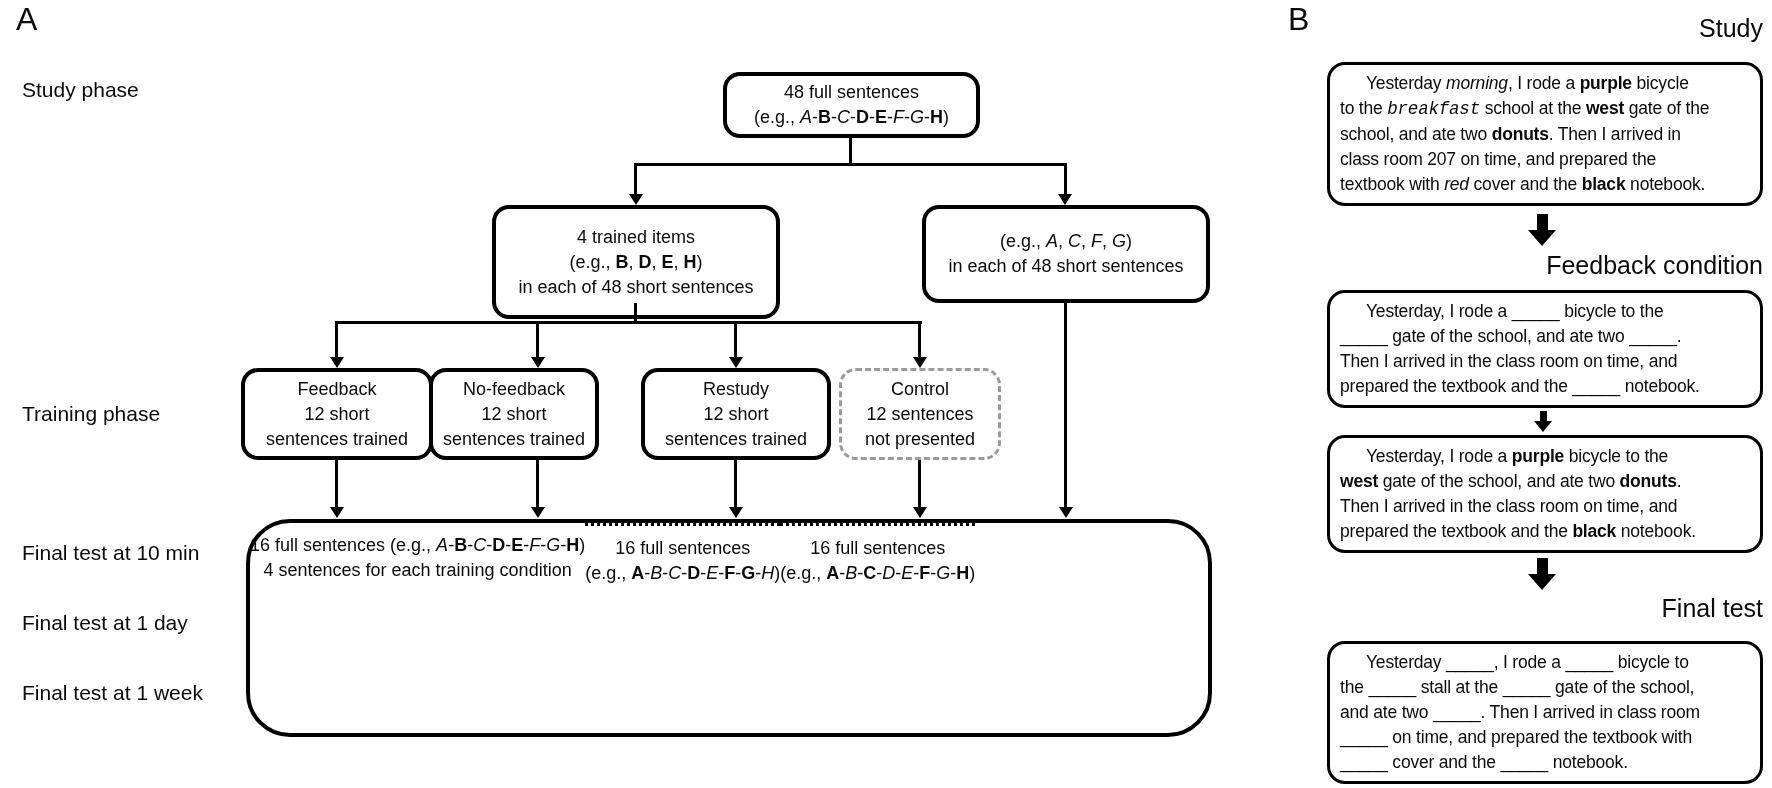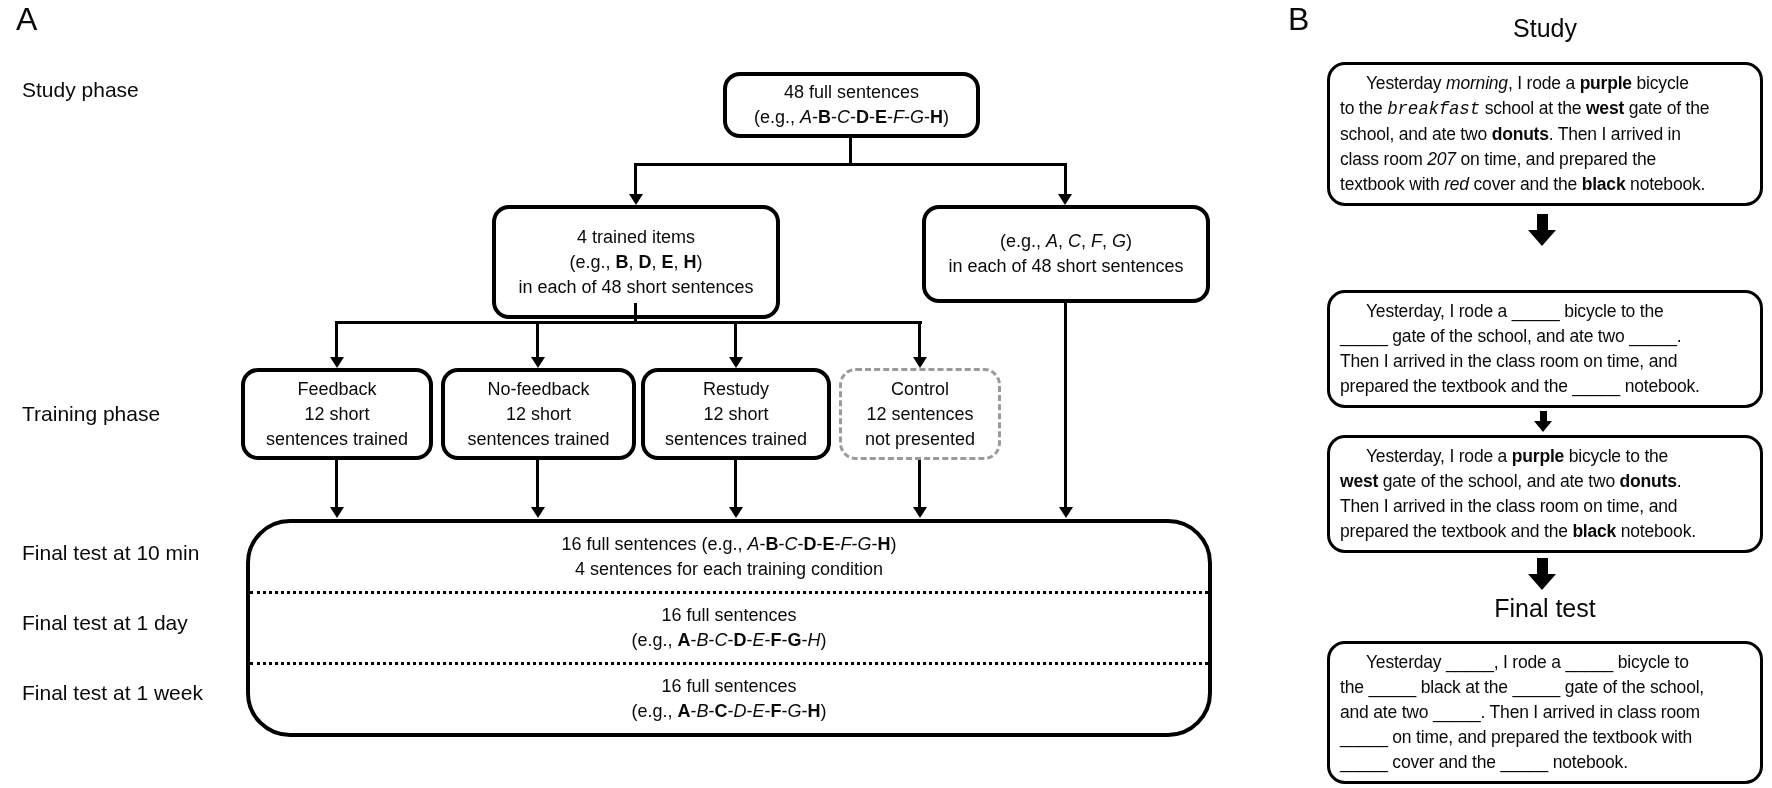--- a/index.html
+++ b/index.html
@@ -17,27 +17,27 @@
 
   
   .vline{position:absolute;width:3px;background:#000;}
   .hline{position:absolute;height:3px;background:#000;}
   .ahead{position:absolute;width:0;height:0;border-left:7px solid transparent;
          border-right:7px solid transparent;border-top:11px solid #000;}
 
   
   .final-container{position:absolute;left:246px;top:519px;width:966px;height:218px;
                    border:4px solid #000;border-radius:44px;background:#fff;box-sizing:border-box;
-                   display:flex;flex-direction:column;}
+                   display:flex;flex-direction:row;}
   .frow{height:70px;display:flex;flex-direction:column;justify-content:center;
         text-align:center;font-size:18px;line-height:25px;white-space:nowrap;}
   .frow.sep{border-top:3px dotted #000;}
 
   
-  .bhead{position:absolute;left:1327px;width:436px;text-align:center;font-size:25px;line-height:29px;}
+  .bhead{position:absolute;left:1327px;width:436px;text-align:right;font-size:25px;line-height:29px;}
   .boxb{position:absolute;left:1327px;width:436px;border:3px solid #000;border-radius:18px;
         background:#fff;box-sizing:border-box;padding:6px 10px;font-size:17.5px;line-height:25px;
         letter-spacing:-0.2px;white-space:nowrap;}
   .boxb .ind{text-indent:26px;}
 
   .fatarrow{position:absolute;display:flex;flex-direction:column;align-items:center;}
   .fatarrow .sh{width:11px;height:16px;background:#000;}
   .fatarrow .hd{width:0;height:0;border-left:14px solid transparent;border-right:14px solid transparent;
                 border-top:16px solid #000;}
   .fatarrow.small .sh{width:7px;height:10px;}
@@ -88,21 +88,21 @@
   <div class="vline" style="left:734px;top:321px;height:37px"></div>
   <div class="ahead" style="left:729px;top:357px"></div>
   <div class="vline" style="left:918px;top:321px;height:37px"></div>
   <div class="ahead" style="left:913px;top:357px"></div>
 
   <div class="boxa" style="left:241px;top:368px;width:192px;height:92px">
     <div>Feedback</div>
     <div>12 short</div>
     <div>sentences trained</div>
   </div>
-  <div class="boxa" style="left:441px;top:368px;width:195px;height:92px">
+  <div class="boxa" style="left:429px;top:368px;width:170px;height:92px">
     <div>No-feedback</div>
     <div>12 short</div>
     <div>sentences trained</div>
   </div>
   <div class="boxa" style="left:641px;top:368px;width:190px;height:92px">
     <div>Restudy</div>
     <div>12 short</div>
     <div>sentences trained</div>
   </div>
   <div class="boxa control" style="left:839px;top:368px;width:162px;height:92px">
@@ -139,29 +139,30 @@
   </div>
 
   <div class="panel-label" style="left:1288px;top:2px">B</div>
 
   <div class="bhead" style="top:14px">Study</div>
 
   <div class="boxb" style="top:62px">
     <div class="ind"><span>Yesterday </span><span style="font-style: italic;">morning</span><span>, I rode a </span><span style="font-weight: bold;">purple</span><span> bicycle</span></div>
     <div><span>to the </span><span style="font-style: italic; font-family: Liberation Mono, monospace;">breakfast</span><span> school at the </span><span style="font-weight: bold;">west</span><span> gate of the</span></div>
     <div><span>school, and ate two </span><span style="font-weight: bold;">donuts</span><span>. Then I arrived in</span></div>
-    <div><span>class room </span><span style="font-style: italic;">207</span><span> on time, and prepared the</span></div>
+    <div><span>class room </span><span style="">207</span><span> on time, and prepared the</span></div>
     <div><span>textbook with </span><span style="font-style: italic;">red</span><span> cover and the </span><span style="font-weight: bold;">black</span><span> notebook.</span></div>
   </div>
 
   <div class="fatarrow" style="left:1528px;top:214px">
     <div class="sh"></div>
     <div class="hd"></div>
   </div>
 
+  <div class="bhead" style="top:251px">Feedback condition</div>
 
   <div class="boxb" style="top:290px">
     <div class="ind">Yesterday, I rode a _____ bicycle to the</div>
     <div>_____ gate of the school, and ate two _____.</div>
     <div>Then I arrived in the class room on time, and</div>
     <div>prepared the textbook and the _____ notebook.</div>
   </div>
 
   <div class="fatarrow small" style="left:1534px;top:411px">
     <div class="sh"></div>
@@ -177,19 +178,19 @@
 
   <div class="fatarrow" style="left:1528px;top:558px">
     <div class="sh"></div>
     <div class="hd"></div>
   </div>
 
   <div class="bhead" style="top:594px">Final test</div>
 
   <div class="boxb" style="top:641px">
     <div class="ind">Yesterday _____, I rode a _____ bicycle to</div>
-    <div>the _____ black at the _____ gate of the school,</div>
+    <div>the _____ stall at the _____ gate of the school,</div>
     <div>and ate two _____. Then I arrived in class room</div>
     <div>_____ on time, and prepared the textbook with</div>
     <div>_____ cover and the _____ notebook.</div>
   </div>
 
 </div>
 
 </body></html>

